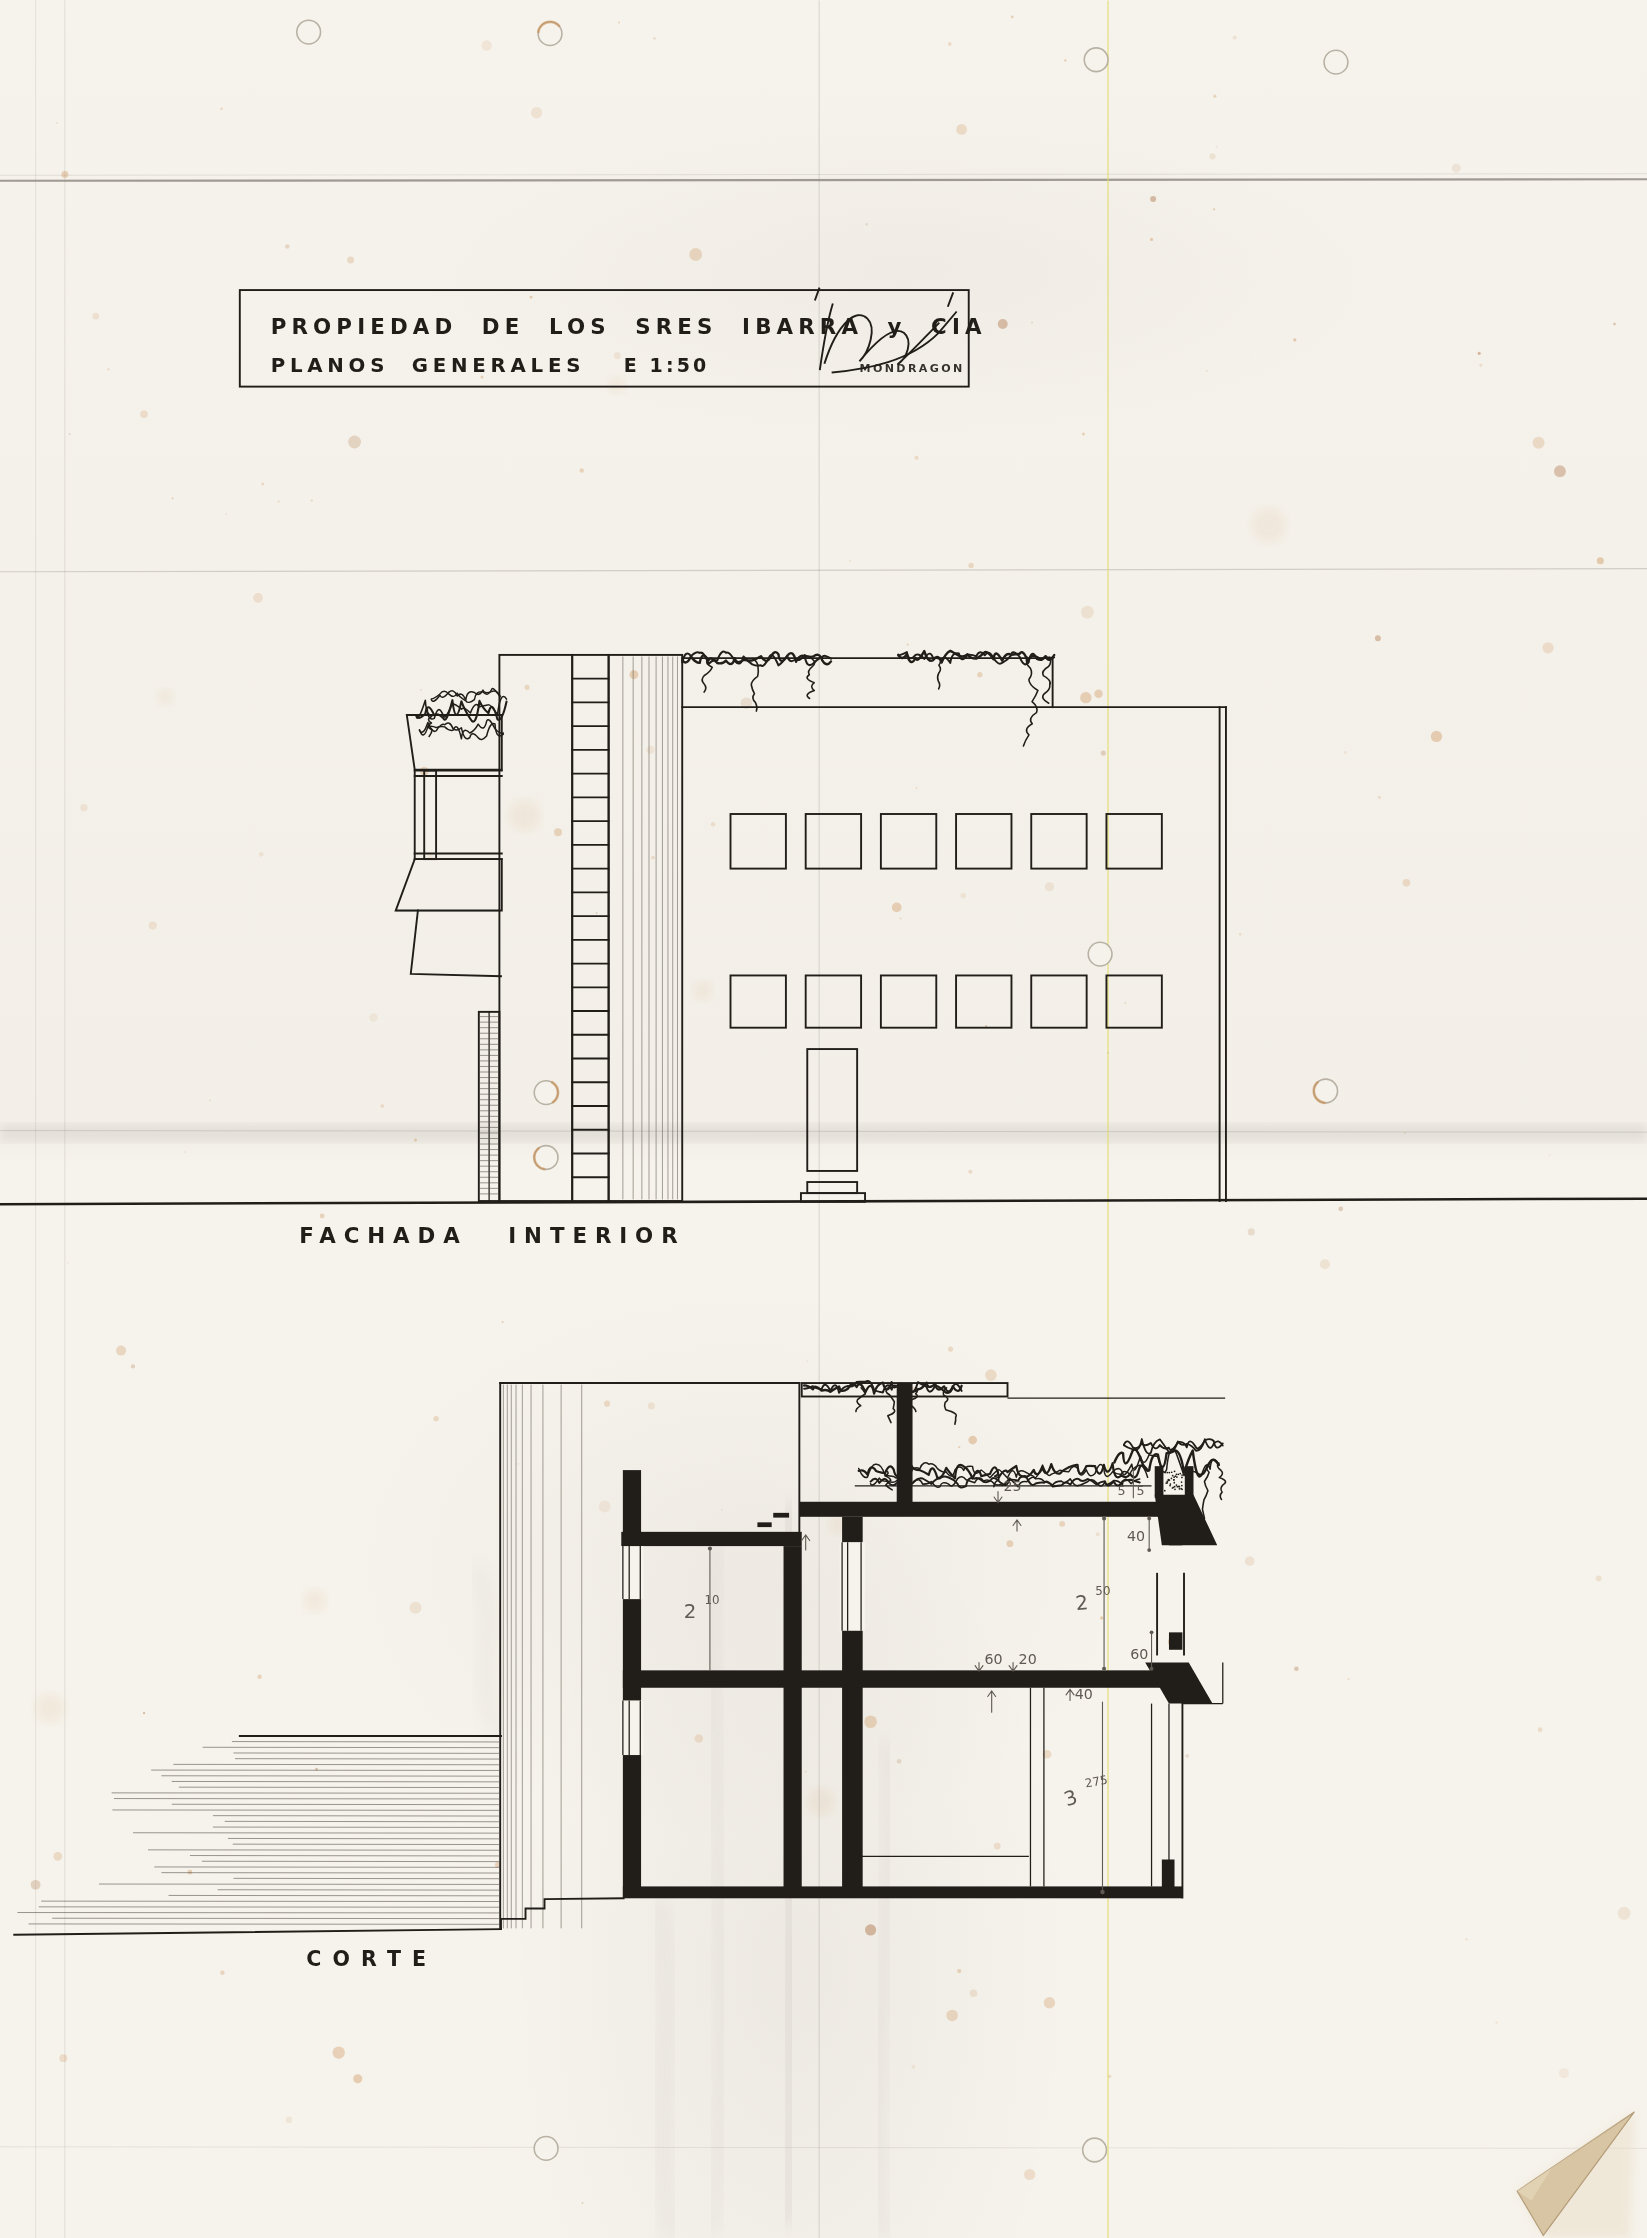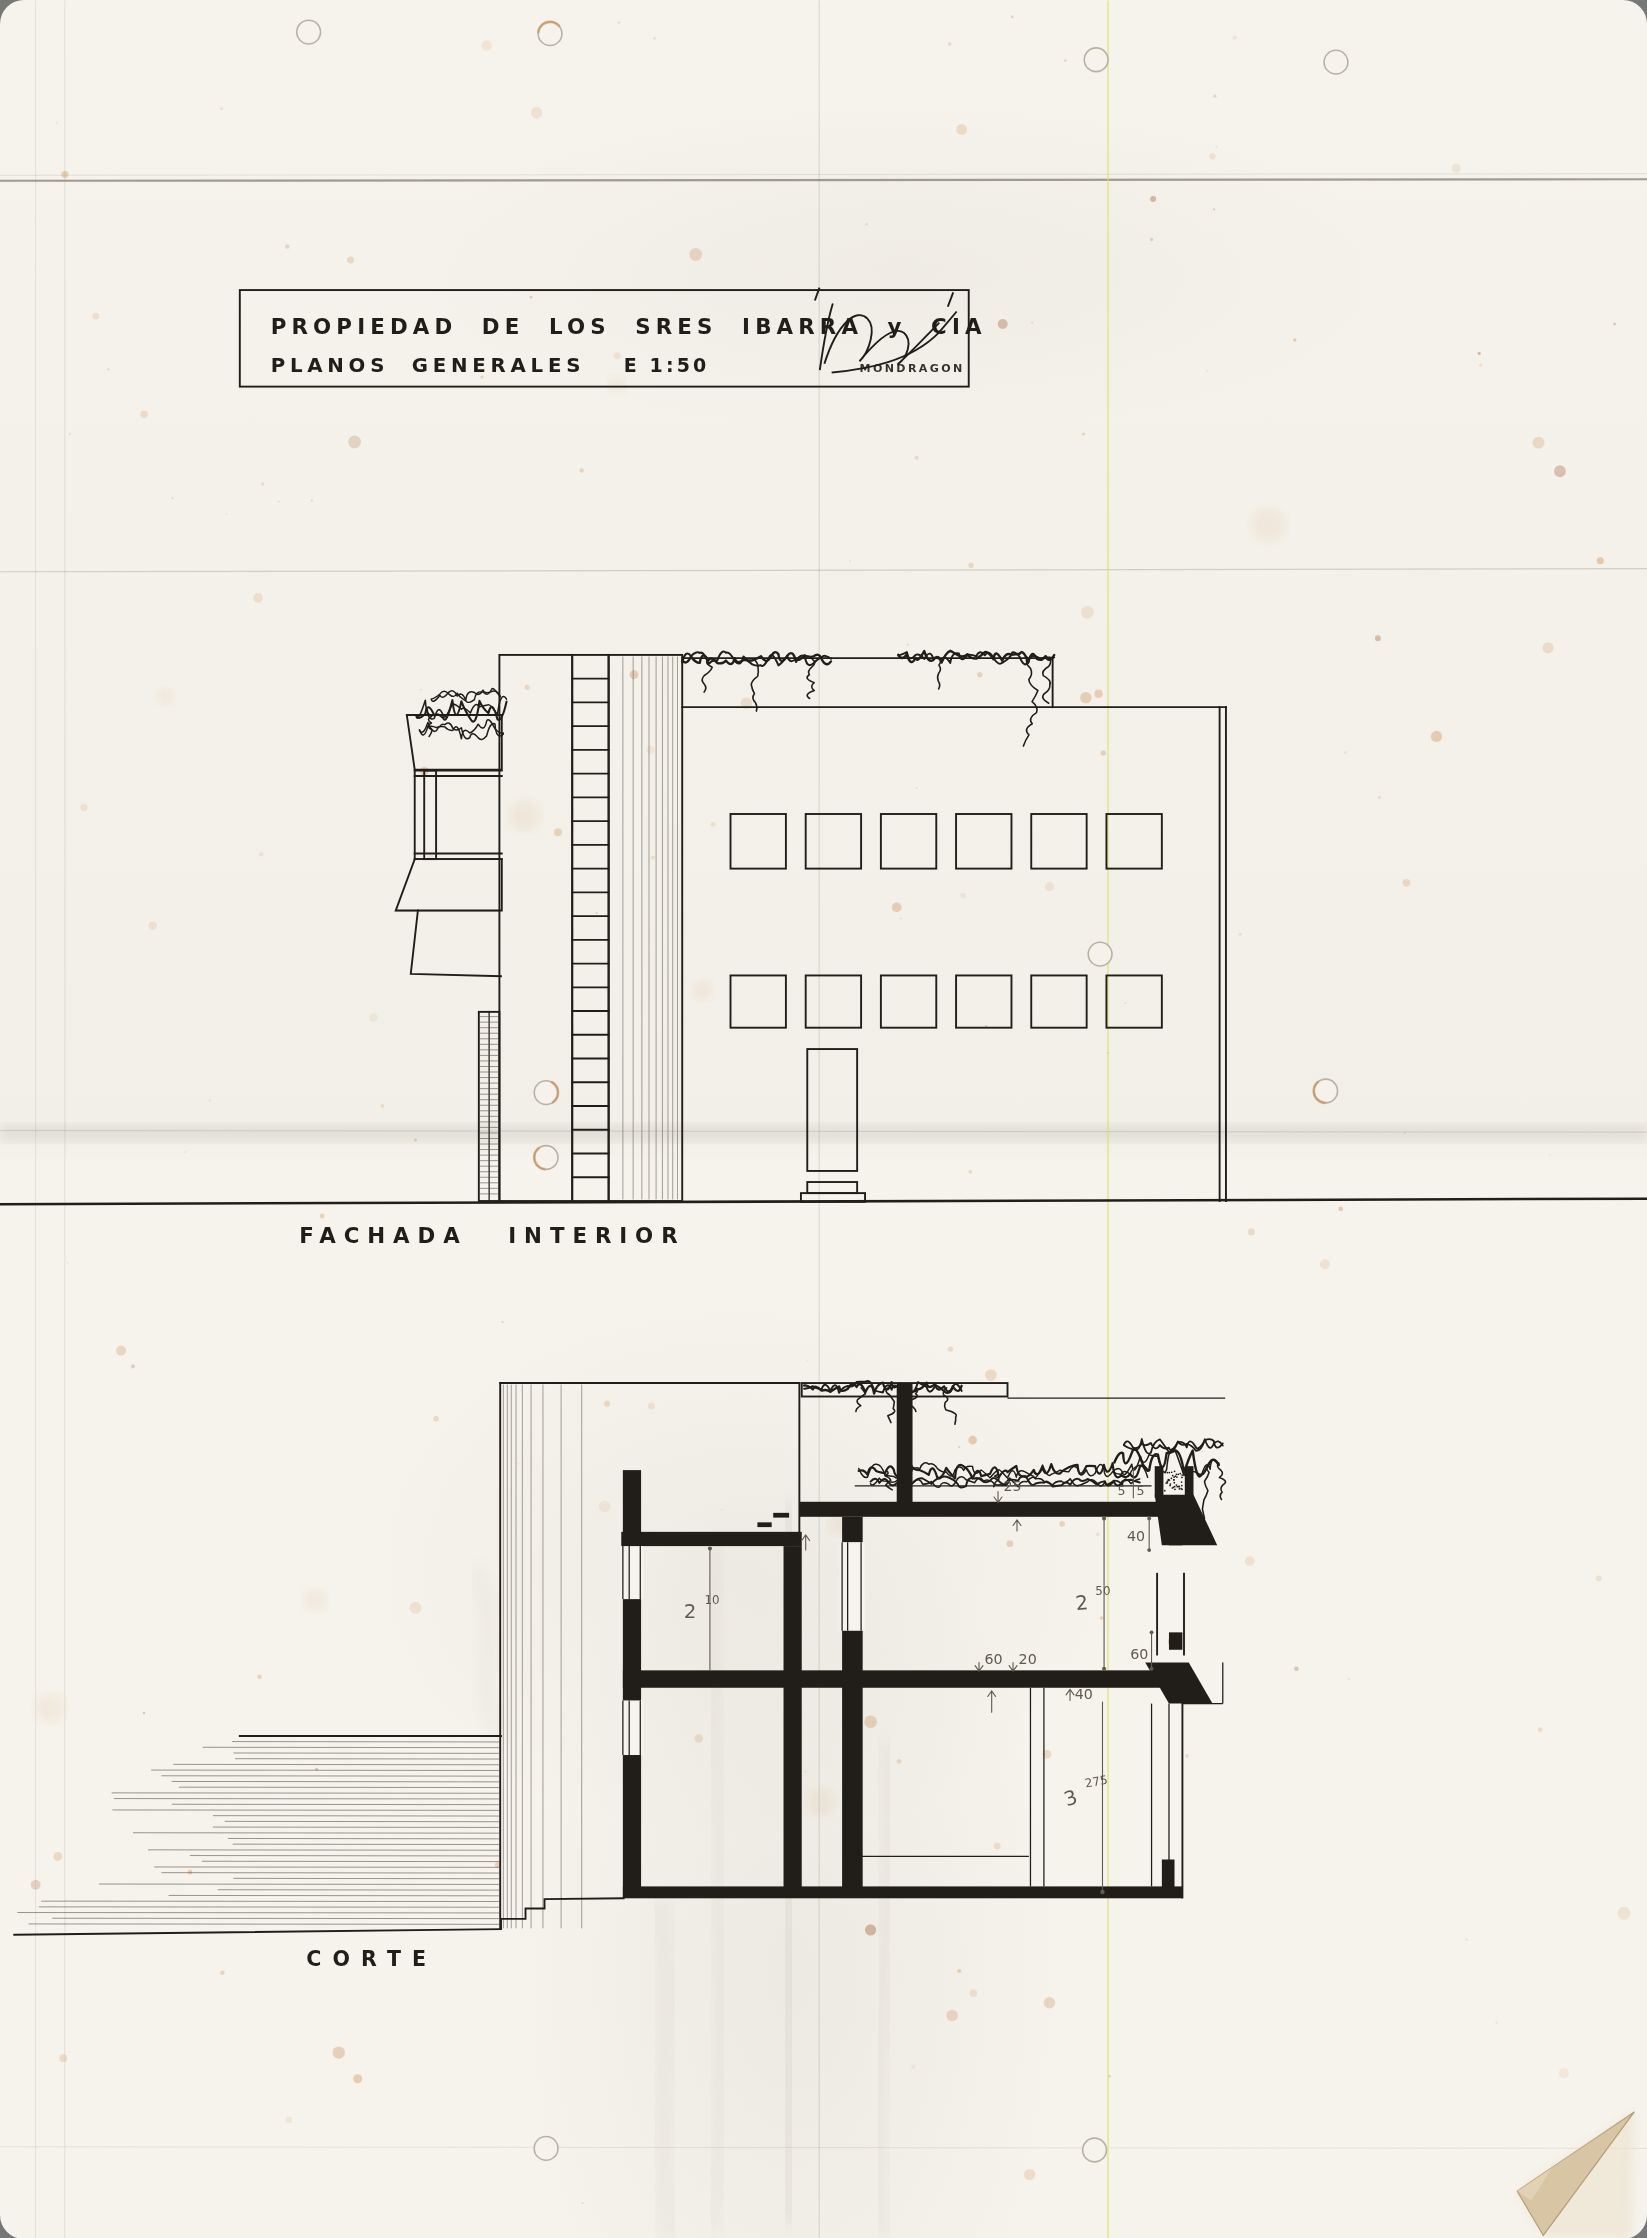--- a/index.html
+++ b/index.html
@@ -9,21 +9,20 @@
   html,body{margin:0;padding:0;background:#777;}
   .sheet{
     position:relative;width:1647px;height:2239px;background:var(--paper);
     background-image:
       radial-gradient(ellipse 712px 237px at 55% 12%, rgba(130,120,108,.05), transparent 70%),
       radial-gradient(ellipse 554px 396px at 45% 70%, rgba(120,112,100,.06), transparent 70%),
       radial-gradient(ellipse 396px 712px at 48% 88%, rgba(110,104,94,.07), transparent 70%),
       linear-gradient(180deg, rgba(255,255,255,0) 0%, rgba(200,194,184,.08) 51%, rgba(255,255,255,0) 52%);
     overflow:hidden;
     font-family:"DejaVu Sans", sans-serif;
-    border-radius:24px;
   }
   svg{position:absolute;inset:0;display:block;}
   .ink{stroke:var(--ink);fill:none;stroke-width:2.4;stroke-linecap:square;}
   .ink-thin{stroke:var(--ink);fill:none;stroke-width:1.6;}
   .ink-thick{stroke:var(--ink);fill:none;stroke-width:3.2;}
   .fill-ink{fill:var(--ink);stroke:none;}
   .pencil{stroke:var(--pencil);fill:none;stroke-width:1.4;stroke-linecap:round;}
   .pencil-dot{fill:var(--pencil);stroke:none;}
   .stripe{stroke:#6f6a62;fill:none;stroke-width:1;opacity:.8;}
   .hatchline{stroke:#55504a;fill:none;stroke-width:1;opacity:.75;}

